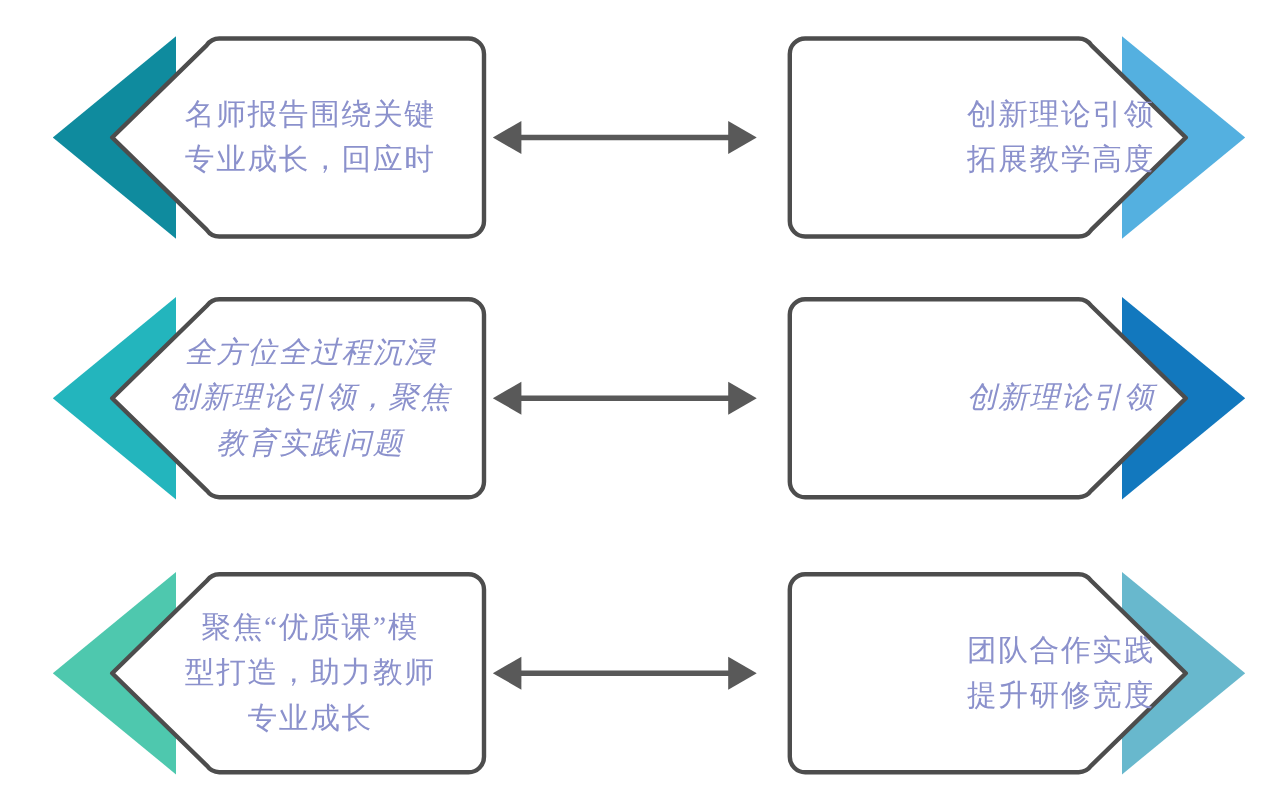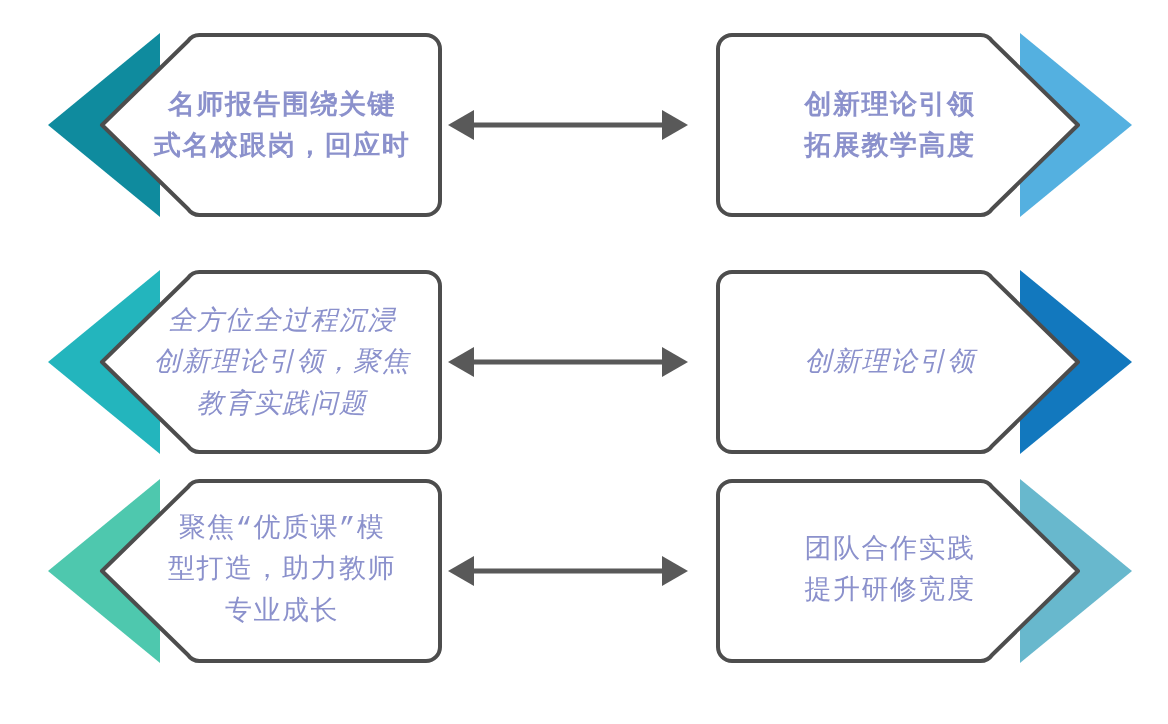--- a/index.html
+++ b/index.html
@@ -18,23 +18,23 @@
     width: 1168px;
     height: 724px;
     background: #ffffff;
   }
   .row {
     position: absolute;
     left: 0;
     width: 1168px;
     height: 200px;
   }
-  .row-1 { top: 25px; font-weight: bold; }
+  .row-1 { top: 25px; }
   .row-2 { top: 262px; font-style: italic; }
-  .row-3 { top: 471px; font-family: Liberation Mono, monospace; }
+  .row-3 { top: 512px; }
 
   .shape-wrap {
     position: absolute;
     top: 0;
     width: 460px;
     height: 200px;
   }
   .shape-left  { left: 30px; }
   .shape-right { left: 690px; }
 
@@ -57,21 +57,21 @@
     justify-content: center;
     text-align: center;
     color: #8b91cc;
     font-size: 27px;
     line-height: 1.52;
     letter-spacing: 1.5px;
     white-space: nowrap;
     pointer-events: none;
   }
   .shape-left .shape-text  { left: 92px;  width: 320px; }
-  .shape-right .shape-text { left: 40px;  width: 320px; }
+  .shape-right .shape-text { left: 40px;  width: 320px; align-items: flex-end; }
 
   .shape-text .line { display: block; }
 
   .connector {
     position: absolute;
     top: 78px;
     left: 448px;
     width: 240px;
     height: 44px;
   }
@@ -88,21 +88,21 @@
 
   <div class="row row-1">
 
     <div class="shape-wrap shape-left">
       <svg viewBox="0 0 460 200" xmlns="http://www.w3.org/2000/svg">
         <path d="M 130 8 L 130 192 L 18 100 Z" fill="#0f8b9e"></path>
         <path d="M 72 100 L 158 16 A 14 14 0 0 1 170 10 L 396 10 A 14 14 0 0 1 410 24 L 410 176 A 14 14 0 0 1 396 190 L 170 190 A 14 14 0 0 1 158 184 Z" fill="#ffffff" stroke="#4d4d4d" stroke-width="4" stroke-linejoin="round"></path>
       </svg>
       <div class="shape-text">
         <span class="line">名师报告围绕关键</span>
-        <span class="line">式名校跟岗，回应时</span>
+        <span class="line">专业成长，回应时</span>
       </div>
     </div>
 
     <div class="connector">
       <svg viewBox="0 0 240 44" xmlns="http://www.w3.org/2000/svg">
         <line x1="22" y1="22" x2="218" y2="22" stroke="#595959" stroke-width="5"></line>
         <polygon points="0,22 26,7 26,37" fill="#595959"></polygon>
         <polygon points="240,22 214,7 214,37" fill="#595959"></polygon>
       </svg>
     </div>

